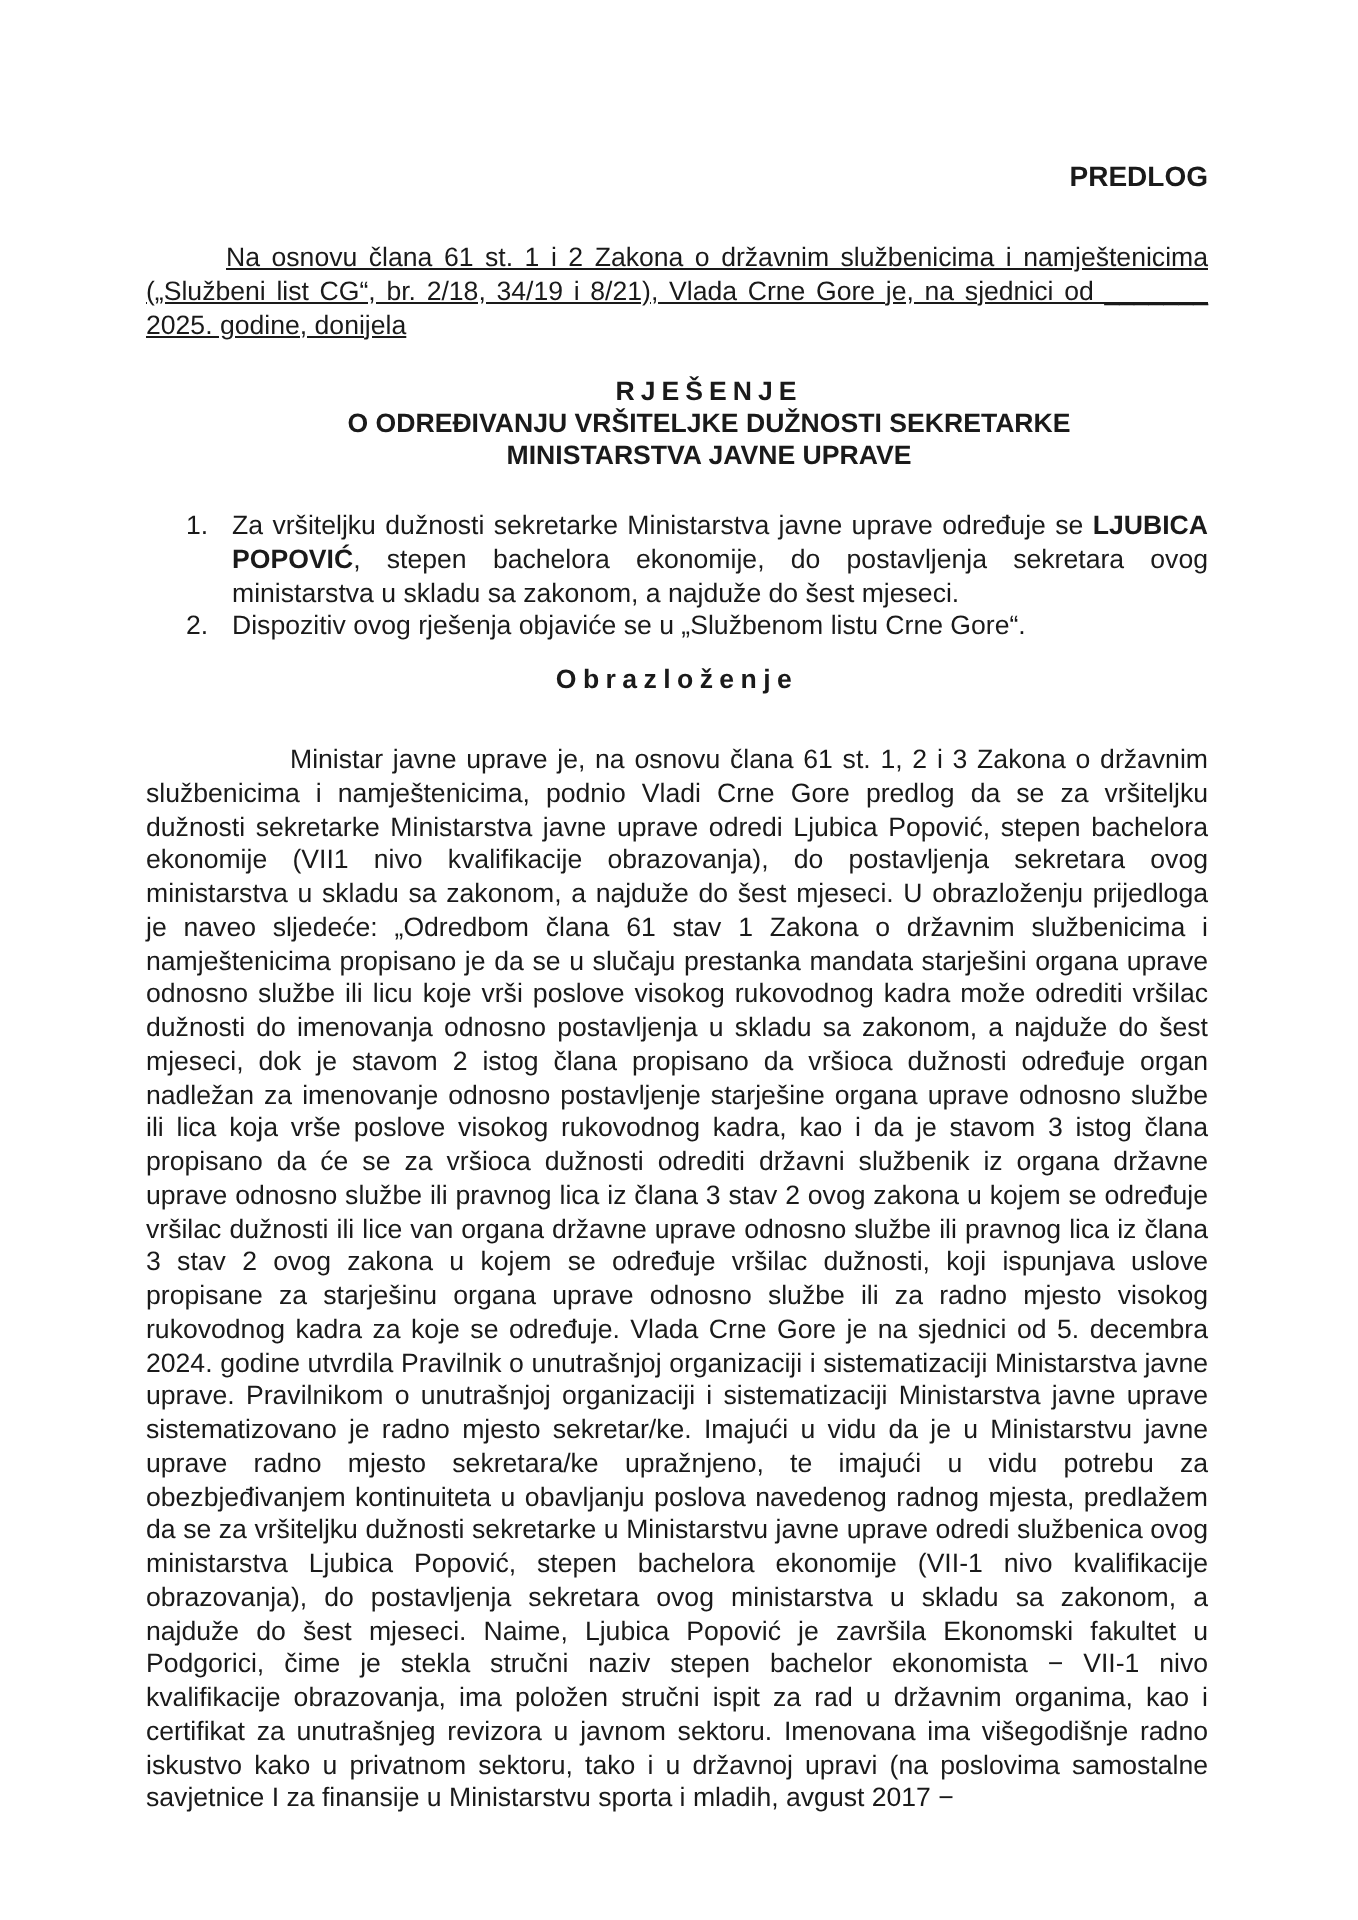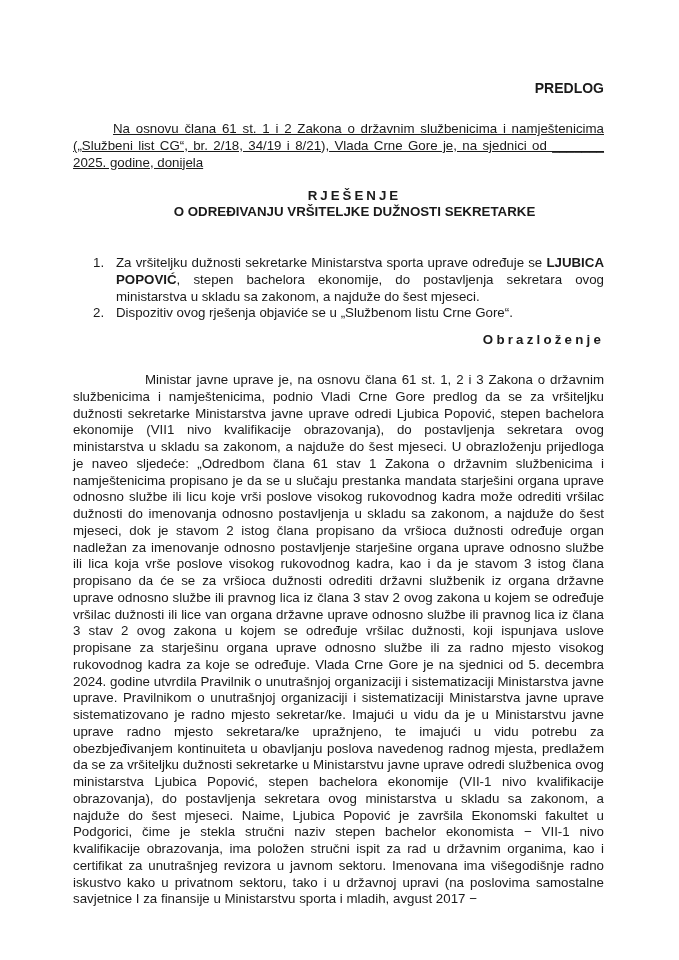--- a/index.html
+++ b/index.html
@@ -23,44 +23,45 @@
   }
   .title-block .rj { letter-spacing: 3px; }
   .decision-list {
     position: absolute; top: 255px; left: 20px; width: 511px;
     margin: 0; padding: 0; list-style: none;
   }
   .decision-list li { position: relative; padding-left: 23px; text-align: justify; }
   .decision-list .num { position: absolute; left: 0; top: 0; }
   .obraz {
     position: absolute; top: 332px; left: 0; width: 531px;
-    text-align: right; font-weight: bold; letter-spacing: 3.2px;
+    text-align: center; font-weight: bold; letter-spacing: 3.2px;
   }
   .reasoning {
     position: absolute; top: 372px; left: 0; width: 531px;
     text-align: justify; text-indent: 72px;
   }
   .bold { font-weight: bold; }
 </style>
 </head>
 <body>
 
 <div class="page">
   <div class="predlog">PREDLOG</div>
 
   <p class="intro" style="margin:0;">Na osnovu člana 61 st. 1 i 2 Zakona o državnim službenicima i namještenicima („Službeni list CG“, br. 2/18, 34/19 i 8/21), Vlada Crne Gore je, na sjednici od _______ 2025. godine, donijela</p>
 
   <div class="title-block">
     <div class="rj">RJEŠENJE</div>
     <div>O ODREĐIVANJU VRŠITELJKE DUŽNOSTI SEKRETARKE</div>
+    <div>MINISTARSTVA JAVNE UPRAVE</div>
   </div>
 
   <ol class="decision-list">
     <li>
-      <span class="num">1.</span><span>Za vršiteljku dužnosti sekretarke Ministarstva sporta uprave određuje se </span><span class="bold">LJUBICA POPOVIĆ</span><span>, stepen bachelora ekonomije, do postavljenja sekretara ovog ministarstva u skladu sa zakonom, a najduže do šest mjeseci.</span>
+      <span class="num">1.</span><span>Za vršiteljku dužnosti sekretarke Ministarstva javne uprave određuje se </span><span class="bold">LJUBICA POPOVIĆ</span><span>, stepen bachelora ekonomije, do postavljenja sekretara ovog ministarstva u skladu sa zakonom, a najduže do šest mjeseci.</span>
     </li>
     <li>
       <span class="num">2.</span><span>Dispozitiv ovog rješenja objaviće se u „Službenom listu Crne Gore“.</span>
     </li>
   </ol>
 
   <div class="obraz">Obrazloženje</div>
 
   <p class="reasoning" style="margin:0;">Ministar javne uprave je, na osnovu člana 61 st. 1, 2 i 3 Zakona o državnim službenicima i namještenicima, podnio Vladi Crne Gore predlog da se za vršiteljku dužnosti sekretarke Ministarstva javne uprave odredi Ljubica Popović, stepen bachelora ekonomije (VII1 nivo kvalifikacije obrazovanja), do postavljenja sekretara ovog ministarstva u skladu sa zakonom, a najduže do šest mjeseci. U obrazloženju prijedloga je naveo sljedeće: „Odredbom člana 61 stav 1 Zakona o državnim službenicima i namještenicima propisano je da se u slučaju prestanka mandata starješini organa uprave odnosno službe ili licu koje vrši poslove visokog rukovodnog kadra može odrediti vršilac dužnosti do imenovanja odnosno postavljenja u skladu sa zakonom, a najduže do šest mjeseci, dok je stavom 2 istog člana propisano da vršioca dužnosti određuje organ nadležan za imenovanje odnosno postavljenje starješine organa uprave odnosno službe ili lica koja vrše poslove visokog rukovodnog kadra, kao i da je stavom 3 istog člana propisano da će se za vršioca dužnosti odrediti državni službenik iz organa državne uprave odnosno službe ili pravnog lica iz člana 3 stav 2 ovog zakona u kojem se određuje vršilac dužnosti ili lice van organa državne uprave odnosno službe ili pravnog lica iz člana 3 stav 2 ovog zakona u kojem se određuje vršilac dužnosti, koji ispunjava uslove propisane za starješinu organa uprave odnosno službe ili za radno mjesto visokog rukovodnog kadra za koje se određuje. Vlada Crne Gore je na sjednici od 5. decembra 2024. godine utvrdila Pravilnik o unutrašnjoj organizaciji i sistematizaciji Ministarstva javne uprave. Pravilnikom o unutrašnjoj organizaciji i sistematizaciji Ministarstva javne uprave sistematizovano je radno mjesto sekretar/ke. Imajući u vidu da je u Ministarstvu javne uprave radno mjesto sekretara/ke upražnjeno, te imajući u vidu potrebu za obezbjeđivanjem kontinuiteta u obavljanju poslova navedenog radnog mjesta, predlažem da se za vršiteljku dužnosti sekretarke u Ministarstvu javne uprave odredi službenica ovog ministarstva Ljubica Popović, stepen bachelora ekonomije (VII-1 nivo kvalifikacije obrazovanja), do postavljenja sekretara ovog ministarstva u skladu sa zakonom, a najduže do šest mjeseci. Naime, Ljubica Popović je završila Ekonomski fakultet u Podgorici, čime je stekla stručni naziv stepen bachelor ekonomista − VII-1 nivo kvalifikacije obrazovanja, ima položen stručni ispit za rad u državnim organima, kao i certifikat za unutrašnjeg revizora u javnom sektoru. Imenovana ima višegodišnje radno iskustvo kako u privatnom sektoru, tako i u državnoj upravi (na poslovima samostalne savjetnice I za finansije u Ministarstvu sporta i mladih, avgust 2017 −</p>
 </div>

